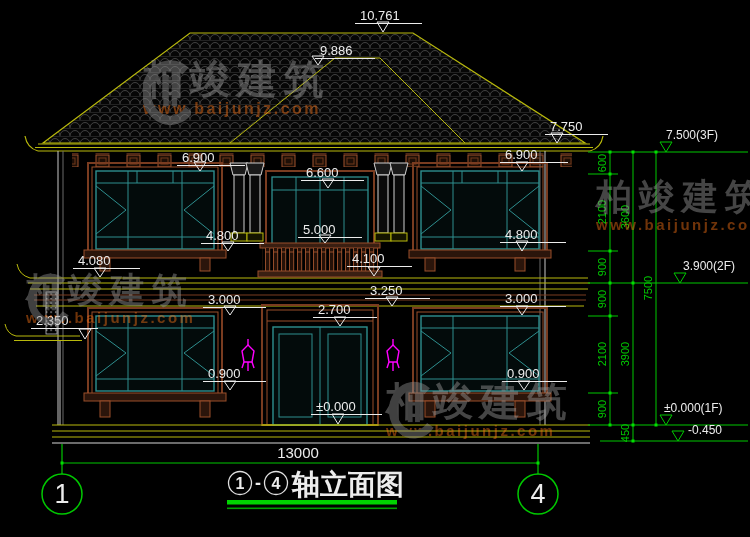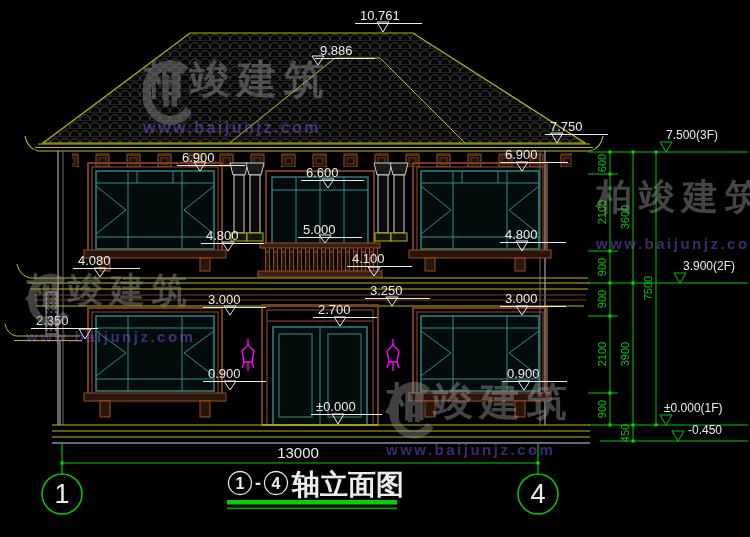--- a/index.html
+++ b/index.html
@@ -6,21 +6,21 @@
   #stage{position:relative;width:750px;height:537px;background:#000;overflow:hidden;
          font-family:"Liberation Sans",sans-serif;}
   svg{position:absolute;left:0;top:0;}
   svg text{font-family:"Liberation Sans",sans-serif;fill:#ececec;}
   .dimtxt{fill:#00c800;font-size:11px;}
   .lvltxt{font-size:13px;fill:#ececec;}
   .lvltxt2{font-size:12px;fill:#ececec;}
   .wm{position:absolute;display:flex;align-items:flex-start;gap:8px;opacity:.45;pointer-events:none;z-index:5;}
   .wm .tx{display:flex;flex-direction:column;}
   .wm .brand{font-weight:bold;color:#9a9a9a;letter-spacing:7px;line-height:1.05;white-space:nowrap;}
-  .wm .url{font-weight:bold;color:#8b5cf6;letter-spacing:2.5px;white-space:nowrap;margin-top:19px;}
+  .wm .url{font-weight:bold;color:#f97316;letter-spacing:2.5px;white-space:nowrap;margin-top:0;}
   .wm1 .brand{font-size:40px;} .wm1 .url{font-size:16px;}
   .wm2 .brand{font-size:36px;} .wm2 .url{font-size:15px;}
   .wm3 .brand{font-size:35px;} .wm3 .url{font-size:15px;}
   .wm4 .brand{font-size:40px;} .wm4 .url{font-size:15px;}
 </style>
 </head>
 <body>
 
 <div id="stage">
 

